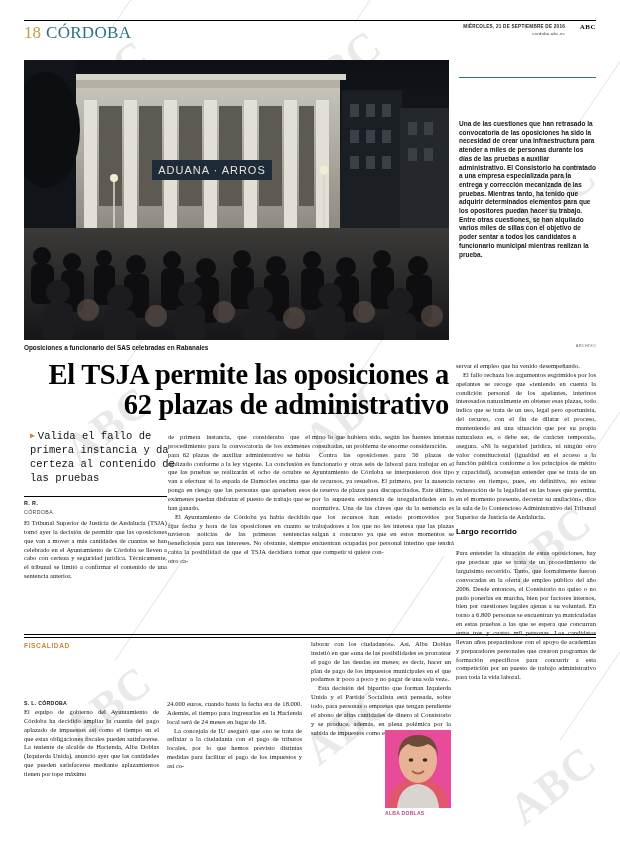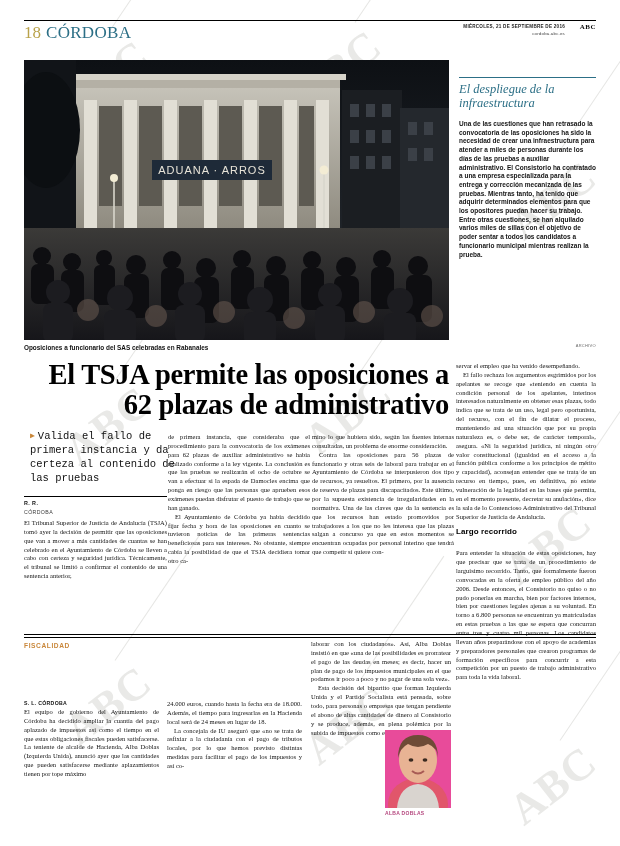--- a/index.html
+++ b/index.html
@@ -267,21 +267,20 @@
   </div>
 
   <div class="bodycol" style="left:456px;top:362px;width:140px;height:267px;">
     <p class="first">servar el empleo que ha venido desempeñando.</p>
     <p>El fallo rechaza los argumentos esgrimidos por los apelantes se recoge que «teniendo en cuenta la condición personal de los apelantes, interinos interesados naturalmente en obtener esas plazas, todo indica que se trata de un uso, legal pero oportunista, del recurso, con el fin de dilatar el proceso, manteniendo así una situación que por su propia naturaleza es, o debe ser, de carácter temporal», asegura. «Ni la seguridad jurídica, ni ningún otro valor constitucional (igualdad en el acceso a la función pública conforme a los principios de mérito y capacidad), aconsejan entender que se trata de un recurso en tiempo, pues, en definitiva, no existe vulneración de la legalidad en las bases que permita, en el momento presente, decretar su anulación», dice la sala de lo Contencioso Administrativo del Tribunal Superior de Justicia de Andalucía.</p>
     <div class="subhead">Largo recorrido</div>
     <p class="first">Para entender la situación de estas oposiciones, hay que precisar que se trata de un procedimiento de larguísimo recorrido. Tanto, que formalmente fueron convocadas en la oferta de empleo público del año 2006. Desde entonces, el Consistorio no quiso o no pudo ponerlas en marcha, bien por factores internos, bien por cuestiones legales ajenas a su voluntad. En torno a 6.800 personas se encuentran ya matriculadas en estas pruebas a las que se espera que concurran entre tres y cuatro mil personas. Los candidatos llevan años preparándose con el apoyo de academias y preparadores personales que crearon programas de formación específicos para concurrir a esta competición por un puesto de trabajo administrativo para toda la vida laboral.</p>
   </div>
 
   <div class="side-rule-top"></div>
-  <div class="side-title">El despliegue de la infraestructura</div>
   <div class="side-body">
     <p style="margin:0;">Una de las cuestiones que han retrasado la convocatoria de las oposiciones ha sido la necesidad de crear una infraestructura para atender a miles de personas durante los días de las pruebas a auxiliar administrativo. El Consistorio ha contratado a una empresa especializada para la entrega y corrección mecanizada de las pruebas. Mientras tanto, ha tenido que adquirir determinados elementos para que los opositores puedan hacer su trabajo. Entre otras cuestiones, se han alquilado varios miles de sillas con el objetivo de poder sentar a todos los candidatos a funcionario municipal mientras realizan la prueba.</p>
   </div>
 
   <div class="sep-rule2"></div>
   <div class="sep-rule"></div>
 
   <div class="fiscal-tag">FISCALIDAD</div>
   <div class="byline2-name">S. L. CÓRDOBA</div>
 

